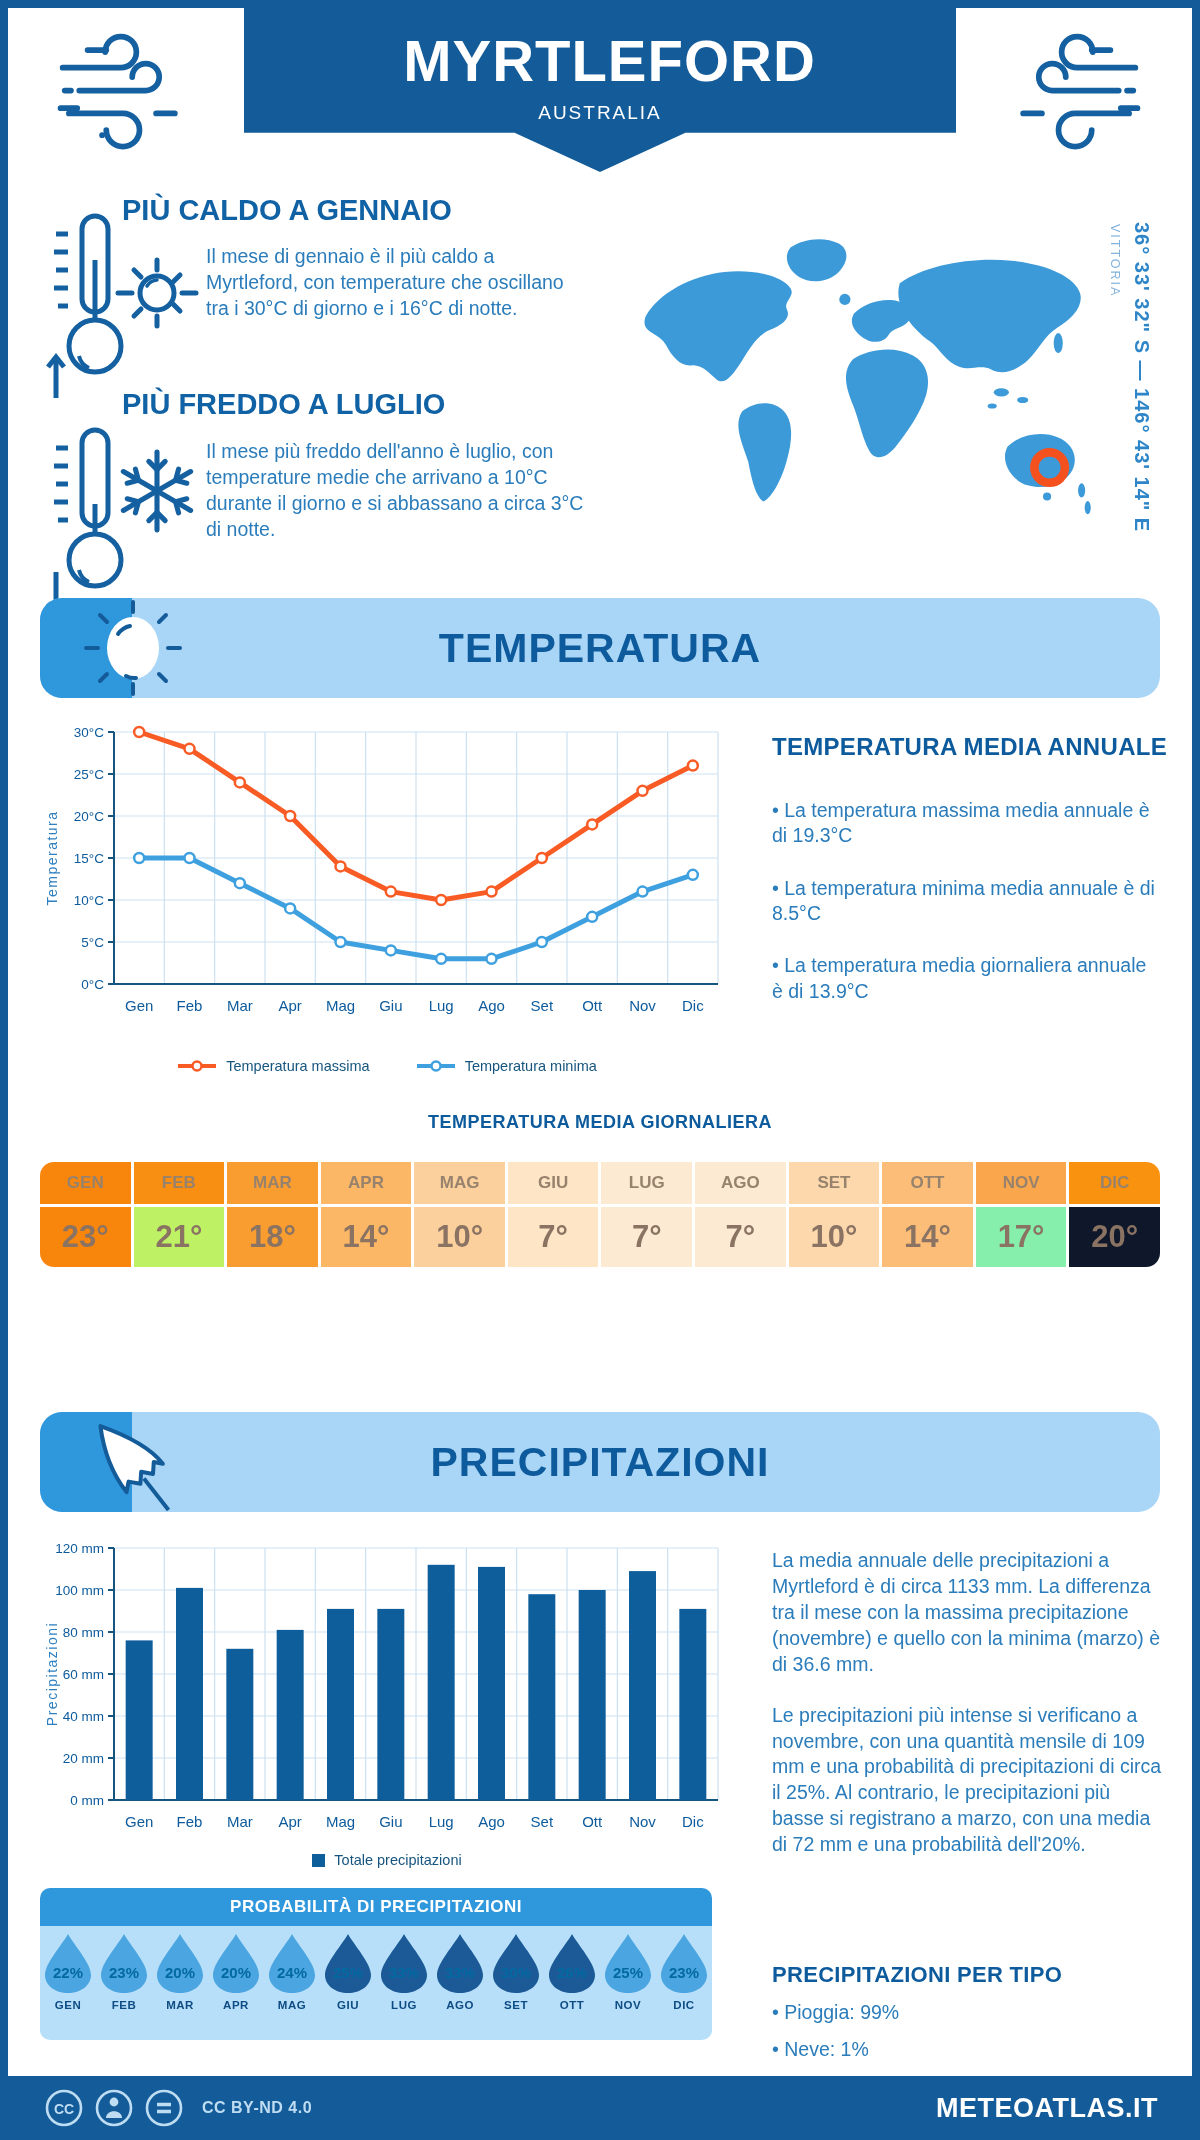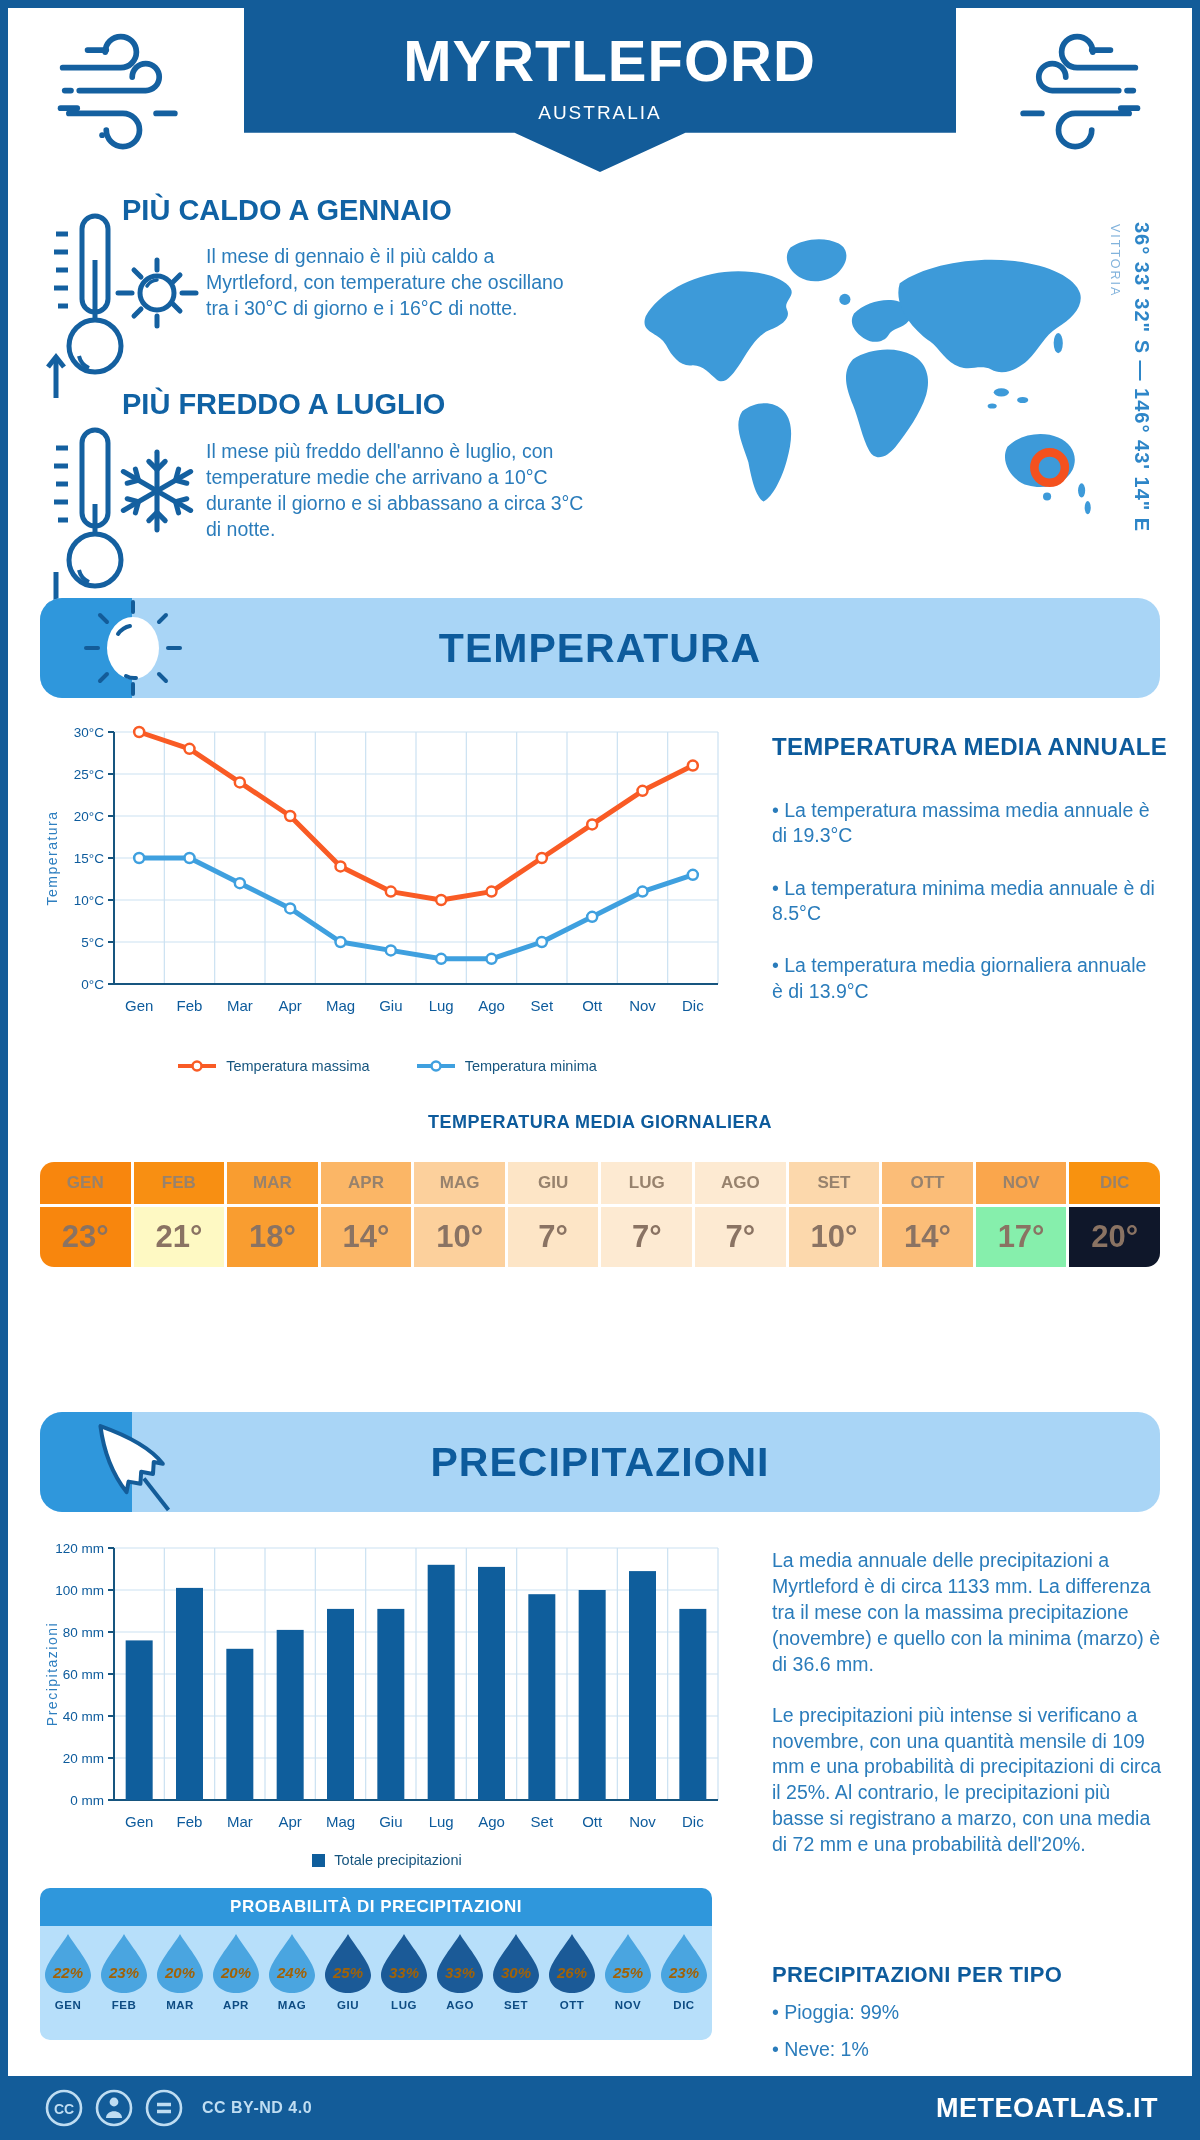--- a/index.html
+++ b/index.html
@@ -49,21 +49,21 @@
           font-size:17px;font-weight:bold;color:#97826D;border-bottom:3px solid #fff;}
   .t-val{height:60px;display:flex;align-items:center;justify-content:center;
          font-size:31px;font-weight:bold;color:#8A7363;}
 
   
   .prob{left:40px;top:1888px;width:672px;}
   .prob-band{height:38px;background:#2F97DC;border-radius:10px 10px 0 0;display:flex;align-items:center;justify-content:center;
              color:#fff;font-weight:bold;font-size:17px;letter-spacing:0.5px;}
   .prob-body{height:114px;background:#B7DFFA;border-radius:0 0 10px 10px;display:flex;justify-content:space-around;padding-top:7px;box-sizing:border-box;}
   .drop-slot{position:relative;width:50px;text-align:center;}
-  .drop-slot .pct{position:absolute;left:0;top:31px;width:100%;text-align:center;color:#a16207;font-weight:bold;font-size:15px;font-style:italic;}
+  .drop-slot .pct{position:absolute;left:0;top:31px;width:100%;text-align:center;color:#0369a1;font-weight:bold;font-size:15px;}
   .drop-slot .mon{margin-top:2px;font-size:11.5px;font-weight:bold;color:#0E4C83;letter-spacing:0.5px;}
 
   
   .footer{left:0;top:2076px;width:1200px;height:64px;background:#135C99;display:flex;align-items:center;}
   .cc-group{display:flex;align-items:center;gap:10px;margin-left:44px;}
   .cc-label{margin-left:8px;color:#BFDDF2;font-weight:bold;font-size:16px;letter-spacing:0.5px;}
   .site{margin-left:auto;margin-right:42px;color:#fff;font-weight:bold;font-size:27px;letter-spacing:0.5px;}
 </style>
 </head>
 <body>
@@ -315,21 +315,21 @@
     </div>
 
   <div class="abs center-title" style="left:40px;top:1112px">TEMPERATURA MEDIA GIORNALIERA</div>
   <div id="temp-table" class="abs t-wrap">
       <div class="t-col">
         <div class="t-head" style="background: rgb(248, 134, 13);">GEN</div>
         <div class="t-val" style="background: rgb(248, 134, 13);">23°</div>
       </div>
       <div class="t-col">
         <div class="t-head" style="background: rgb(248, 143, 18);">FEB</div>
-        <div class="t-val" style="background: #fef9c3;">21°</div>
+        <div class="t-val" style="background: #bef264;">21°</div>
       </div>
       <div class="t-col">
         <div class="t-head" style="background: rgb(249, 157, 48);">MAR</div>
         <div class="t-val" style="background: rgb(249, 157, 48);">18°</div>
       </div>
       <div class="t-col">
         <div class="t-head" style="background: rgb(251, 182, 102);">APR</div>
         <div class="t-val" style="background: rgb(251, 182, 102);">14°</div>
       </div>
       <div class="t-col">

